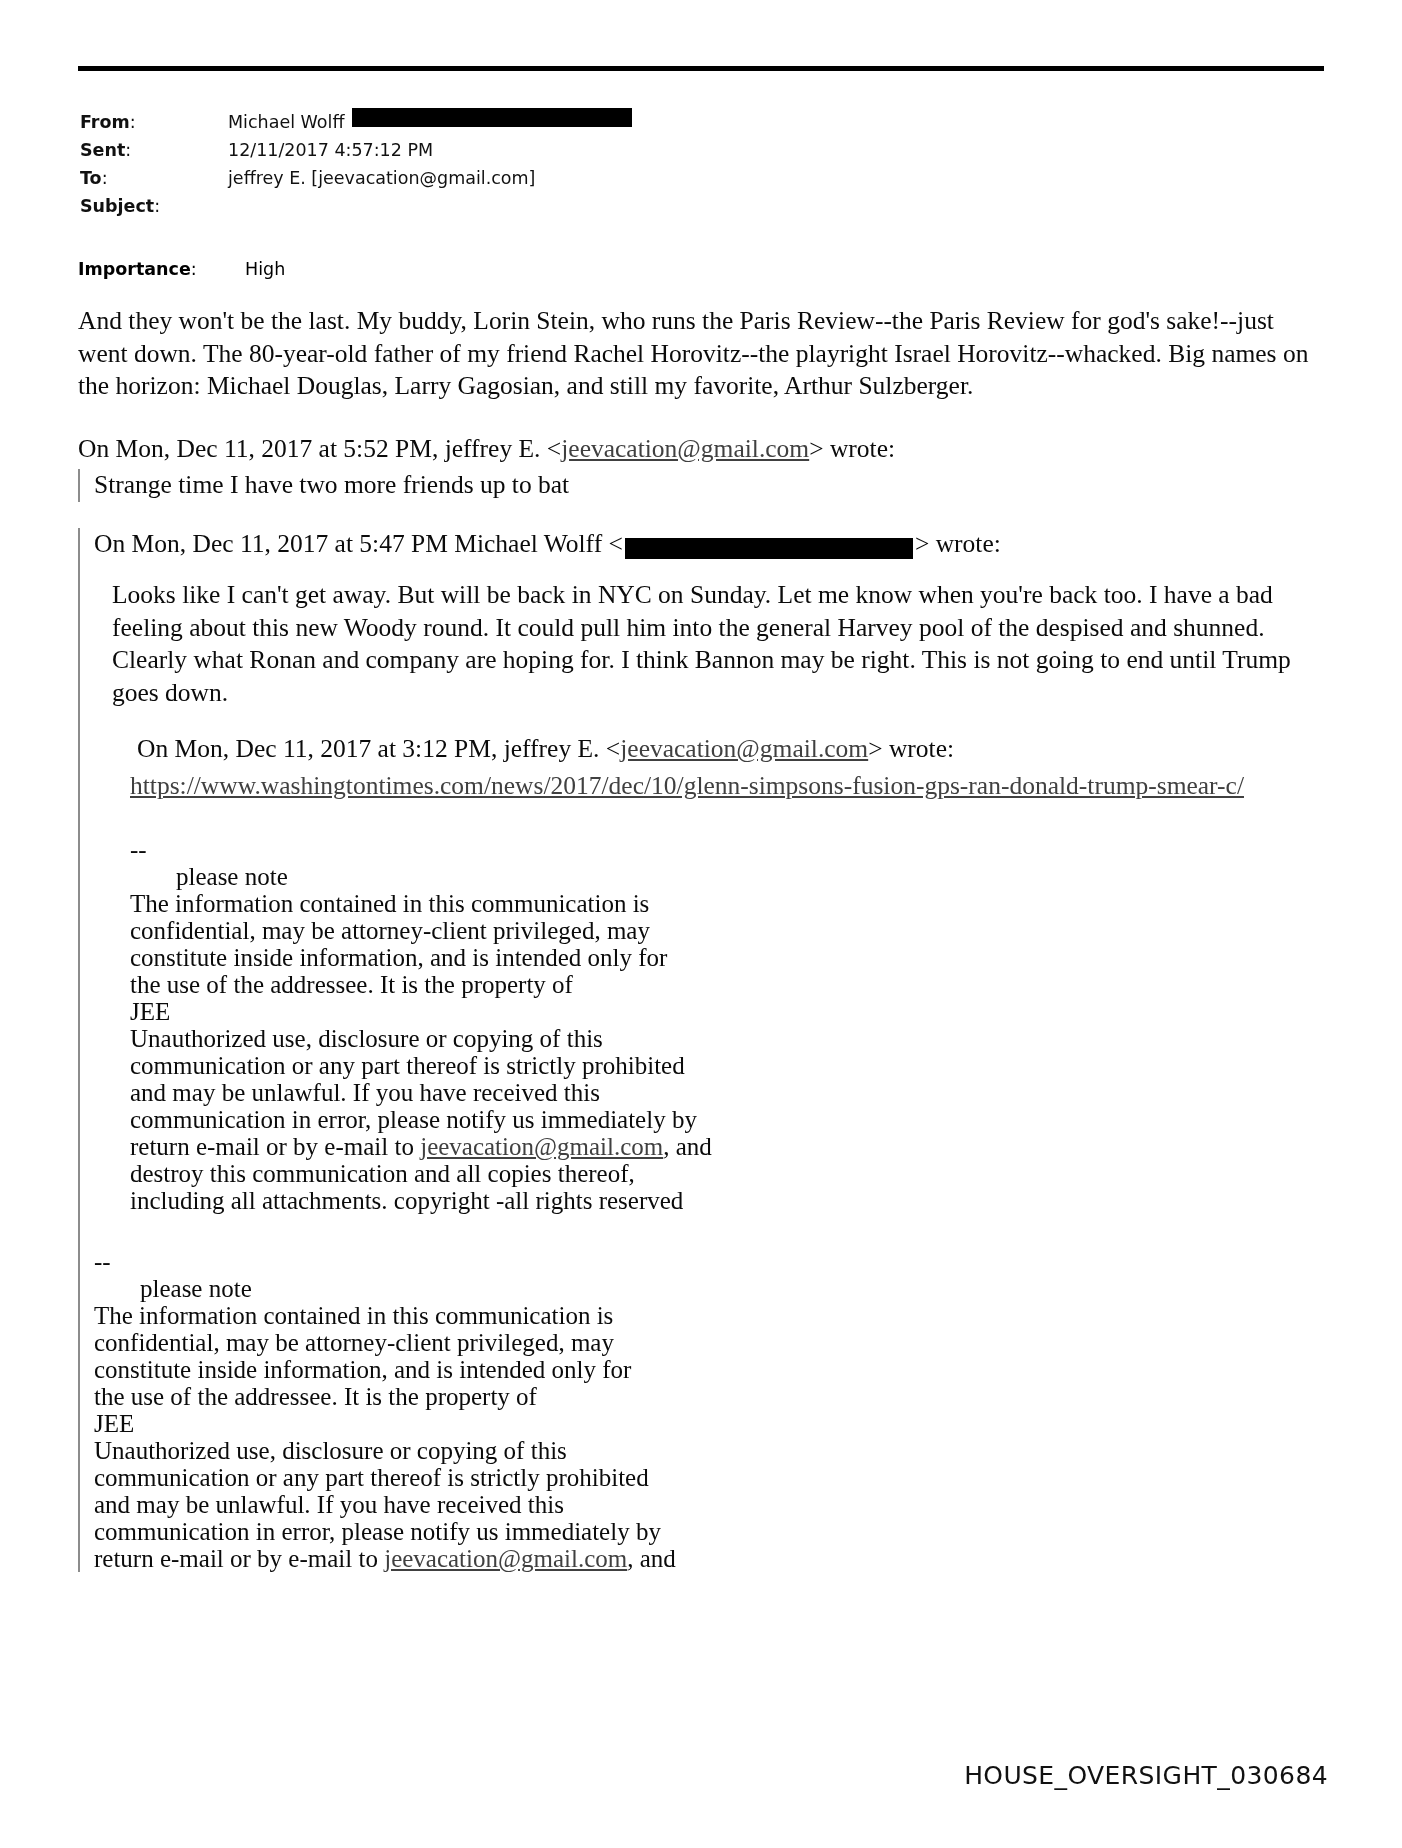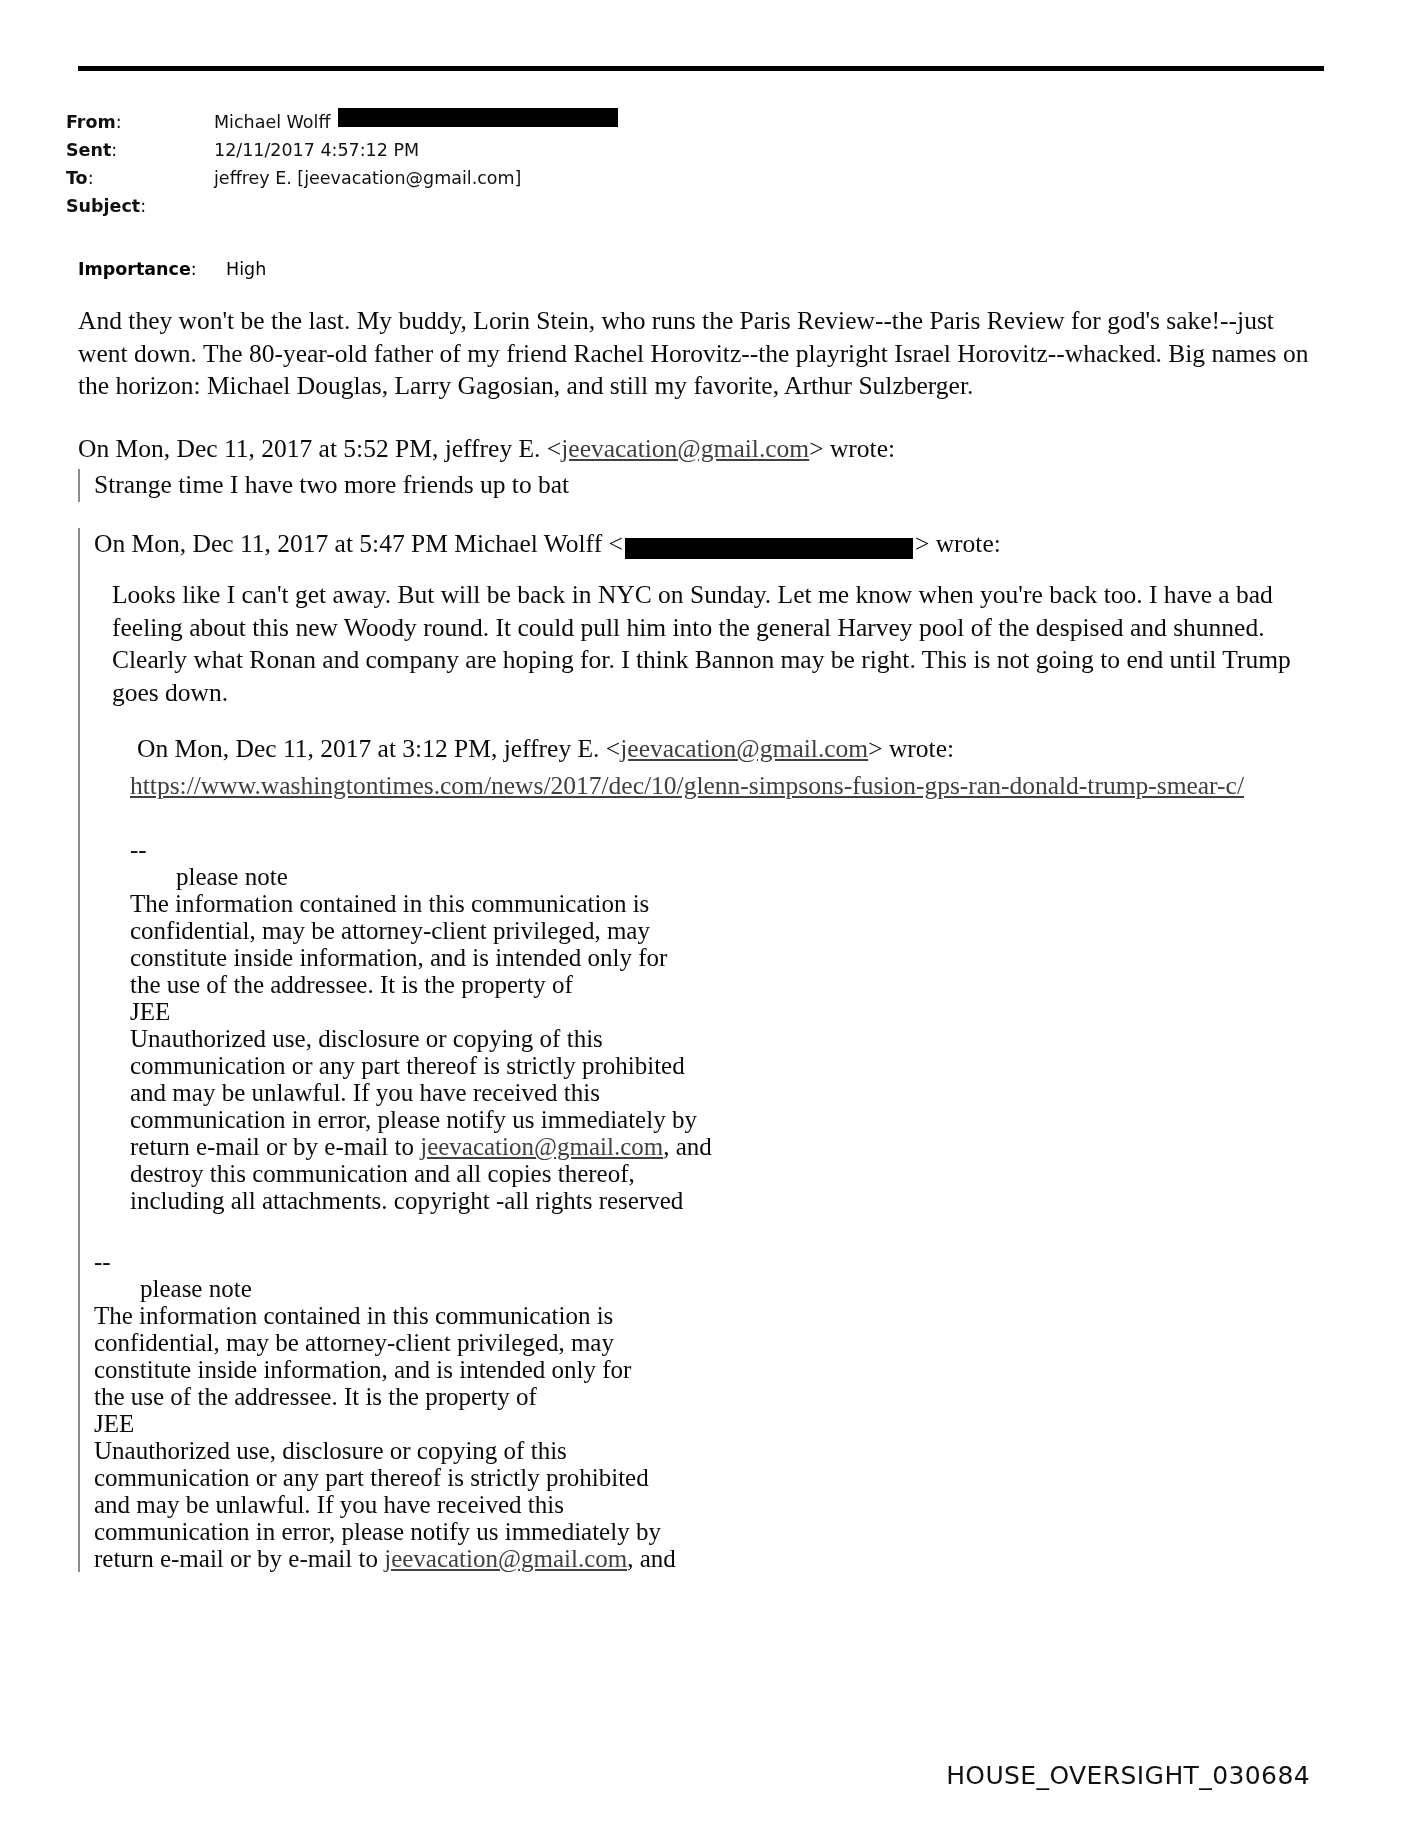--- a/index.html
+++ b/index.html
@@ -27,21 +27,21 @@
     left: 78px;
     top: 66px;
     width: 1246px;
     height: 5px;
     background: #000;
   }
 
   
   .header {
     position: absolute;
-    left: 66px;
+    left: 80px;
     top: 108px;
     width: 900px;
     font-family: "DejaVu Sans", sans-serif;
     font-size: 17.5px;
     line-height: 28px;
     color: #111;
   }
   .hrow {
     display: flex;
     align-items: flex-start;
@@ -67,20 +67,21 @@
   .red-from { width: 280px; margin-left: 7px; }
   .importance {
     position: absolute;
     left: 78px;
     top: 255px;
     width: 600px;
     font-family: "DejaVu Sans", sans-serif;
     font-size: 17.5px;
     line-height: 28px;
     display: flex;
+    gap: 19px;
   }
 
   
   .body {
     position: absolute;
     left: 78px;
     top: 305px;
     width: 1250px;
     font-family: "Liberation Serif", serif;
     font-size: 25.5px;
@@ -117,21 +118,21 @@
   }
 
   .sig {
     font-size: 25px;
     line-height: 27px;
   }
   .sig .indentnote { padding-left: 46px; }
 
   .footer {
     position: absolute;
-    right: 92px;
+    right: 74px;
     bottom: 58px;
     font-family: "DejaVu Sans", sans-serif;
     font-size: 25px;
     letter-spacing: 0.4px;
     color: #111;
   }
 </style>
 </head>
 <body>
 

